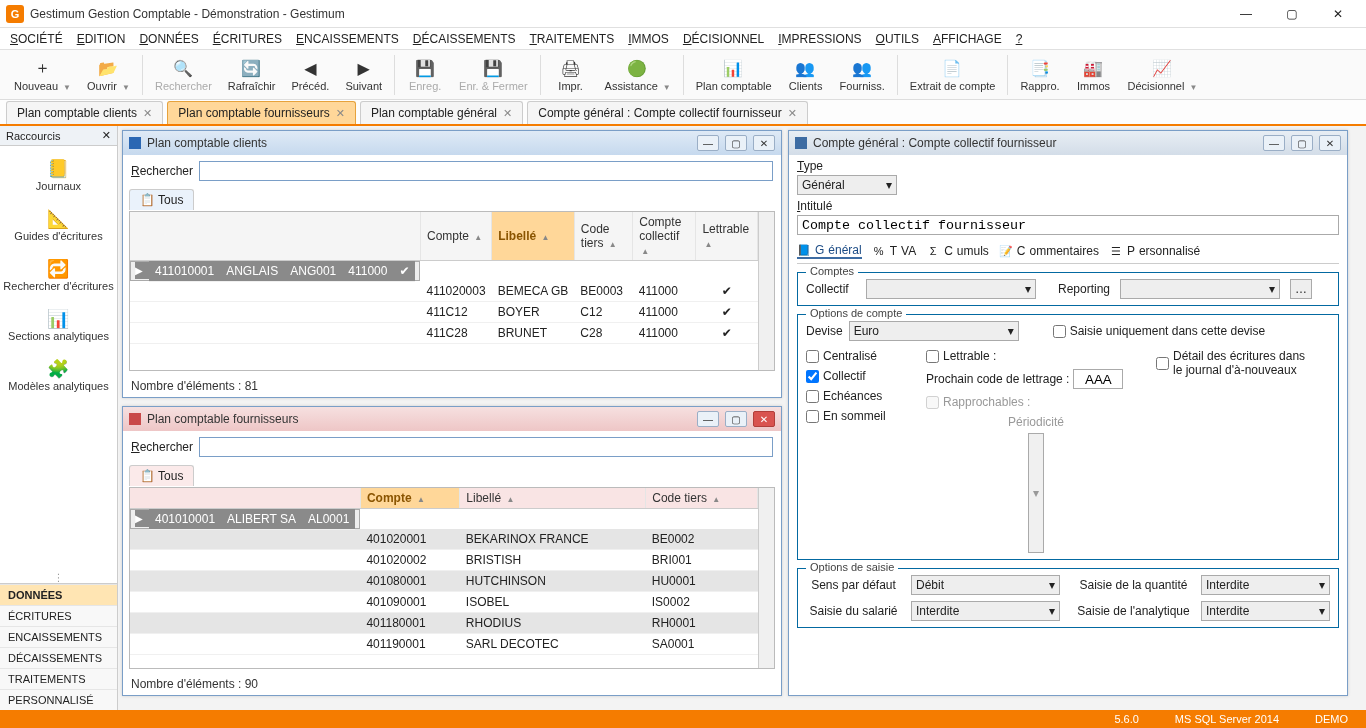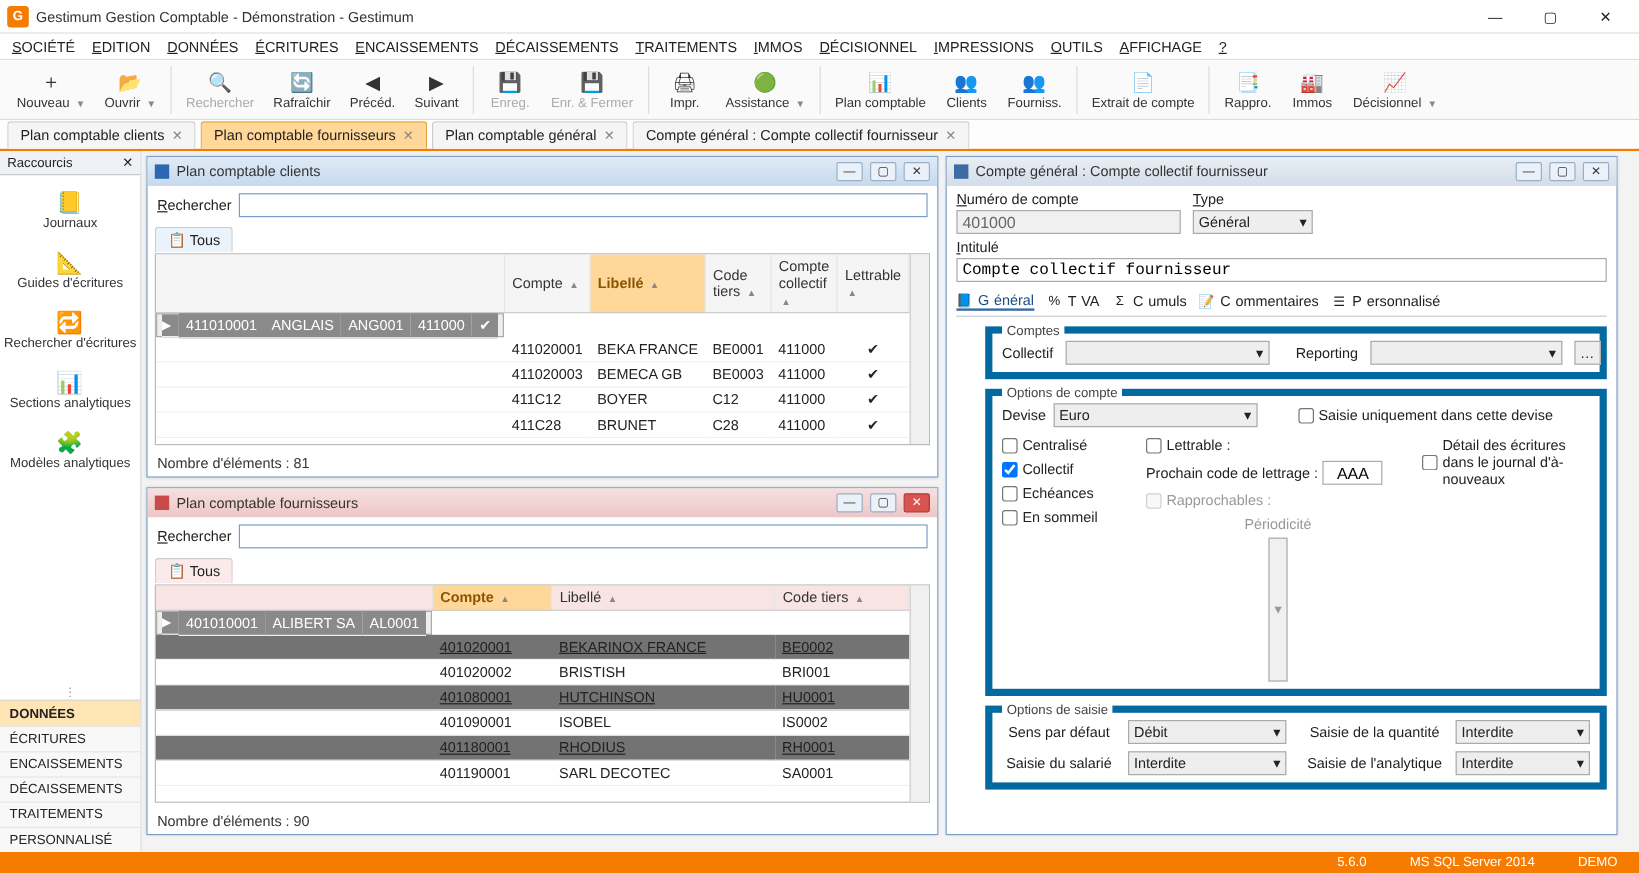--- a/index.html
+++ b/index.html
@@ -54,37 +54,37 @@
 .tabstrip.pink .tbtn { background:#fbeaea; }
 .listwrap { flex:1; margin:0 6px 4px 6px; border:1px solid #bbb; position:relative; display:flex; min-height:0;}
 .listwrap .rows { flex:1; overflow:hidden; }
 .listwrap .vscroll { width:16px; background:#f0f0f0; border-left:1px solid #ccc; }
 table.grid { width:100%; border-collapse:collapse; font-size:12px; }
 table.grid th { background:#f5f5f5; text-align:left; padding:3px 6px; border-bottom:1px solid #ccc; border-right:1px solid #e5e5e5; font-weight:normal; color:#333; }
 table.grid.pink th { background:#f9e4e4; }
 table.grid th.sorted { background:#ffd799; color:#8a5400; font-weight:600;}
 table.grid td { padding:3px 6px; border-bottom:1px solid #f0f0f0; white-space:nowrap; }
 table.grid tr.sel td { background:#8a8a8a; color:#fff; }
-table.grid tr.alt td { background:#737373;text-decoration:underline; }
+table.grid tr.alt td { background:#e5e5e5; }
 table.grid .arrow { color:#f57c00; font-size:10px; padding-left:0; width:14px; }
 .count { padding:4px 8px; font-size:12px; color:#333; }
 
 .formarea { padding:4px 8px; display:flex; flex-direction:column; gap:4px; overflow:auto; font-size:12px; }
 .formrow { display:flex; gap:10px; }
 .formcol { display:flex; flex-direction:column; gap:2px; flex:1; }
 .formlbl { font-size:12px; }
 .formlbl .u { text-decoration:underline; }
 .txt { height:20px; border:1px solid #aaa; padding:0 4px; background:#fff; }
 .txt.ro { background:#f0f0f0; color:#666; }
 .sel { height:20px; border:1px solid #aaa; background:#eee; padding:0 4px; display:flex; align-items:center; justify-content:space-between; }
 .stabrow { display:flex; gap:10px; border-bottom:1px solid #ccc; padding:4px 0; }
 .stab { display:flex; align-items:center; gap:4px; font-size:12px; }
 .stab.active { border-bottom:2px solid #3d6ca3; color:#1b4b85; }
 .stab .sic { width:14px; height:14px; display:flex; align-items:center; justify-content:center; font-size:11px; }
-.box { border:6px solid #0369a1; padding:6px 8px; margin-top:4px; position:relative;margin-left:24px; }
+.box { border:1px solid #0369a1; padding:6px 8px; margin-top:4px; position:relative; }
 .box .legend { position:absolute; top:-8px; left:8px; background:#fff; padding:0 4px; font-size:11px; color:#444; }
 .chk { display:inline-flex; align-items:center; gap:4px; font-size:12px; }
 .chk input { width:13px; height:13px; }
 .statusbar { height:18px; background:#f57c00; color:#fff; display:flex; align-items:center; font-size:11px; }
 .sbspacer { flex:1; }
 .sbitem { padding:0 18px; }
 .tri { font-size:8px; color:#888; margin-left:2px; }
 </style>
 </head>
 <body>
@@ -285,28 +285,20 @@
                   <tr class="sel">
                     <td class="arrow">▶</td>
                     <td>411010001</td>
                     <td>ANGLAIS</td>
                     <td>ANG001</td>
                     <td>411000</td>
                     <td style="text-align:center;">✔</td>
                   </tr>
                   <tr class="">
                     <td class="arrow"></td>
-                    <td>411020001</td>
-                    <td>BEKA FRANCE</td>
-                    <td>BE0001</td>
-                    <td>411000</td>
-                    <td style="text-align:center;">✔</td>
-                  </tr>
-                  <tr class="">
-                    <td class="arrow"></td>
                     <td>411020003</td>
                     <td>BEMECA GB</td>
                     <td>BE0003</td>
                     <td>411000</td>
                     <td style="text-align:center;">✔</td>
                   </tr>
                   <tr class="">
                     <td class="arrow"></td>
                     <td>411C12</td>
                     <td>BOYER</td>
@@ -413,24 +405,20 @@
       <div class="mtitle">
         <div class="sq"></div>
         <span>Compte général : Compte collectif fournisseur</span>
         <div class="sp"></div>
         <div class="mbtn">—</div>
         <div class="mbtn">▢</div>
         <div class="mbtn">✕</div>
       </div>
       <div class="formarea">
         <div class="formrow">
-          <div class="formcol" style="flex:0 0 150px;">
-            <div class="formlbl"><span class="u">N</span>uméro de compte</div>
-            <input class="txt ro" value="401000" style="">
-          </div>
           <div class="formcol" style="flex:0 0 100px;">
             <div class="formlbl"><span class="u">T</span>ype</div>
             <div class="sel">
                 <span>Général</span>
                 <span>▾</span>
               </div>
           </div>
         </div>
         <div class="formcol">
           <div class="formlbl"><span class="u">I</span>ntitulé</div>

